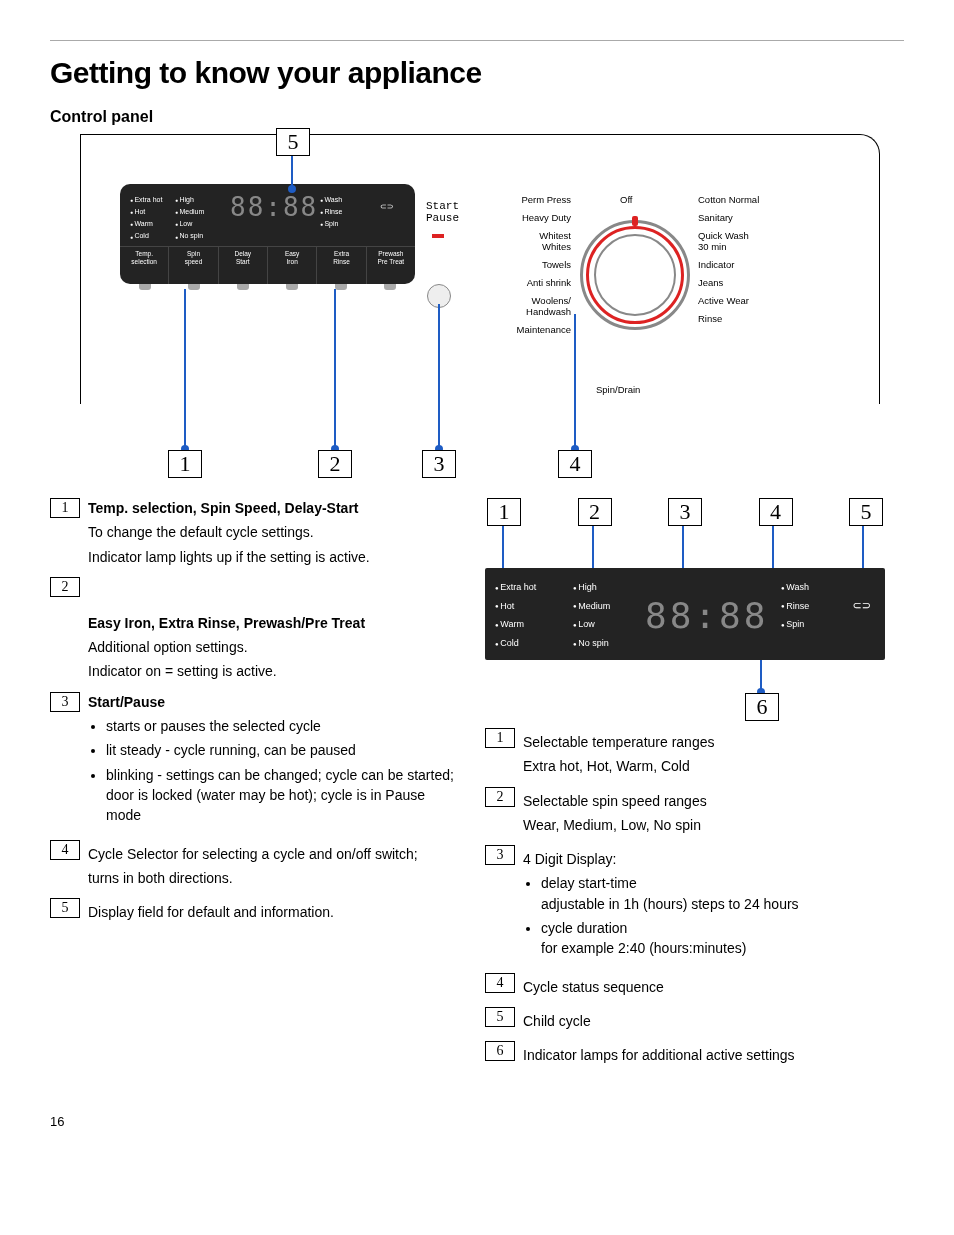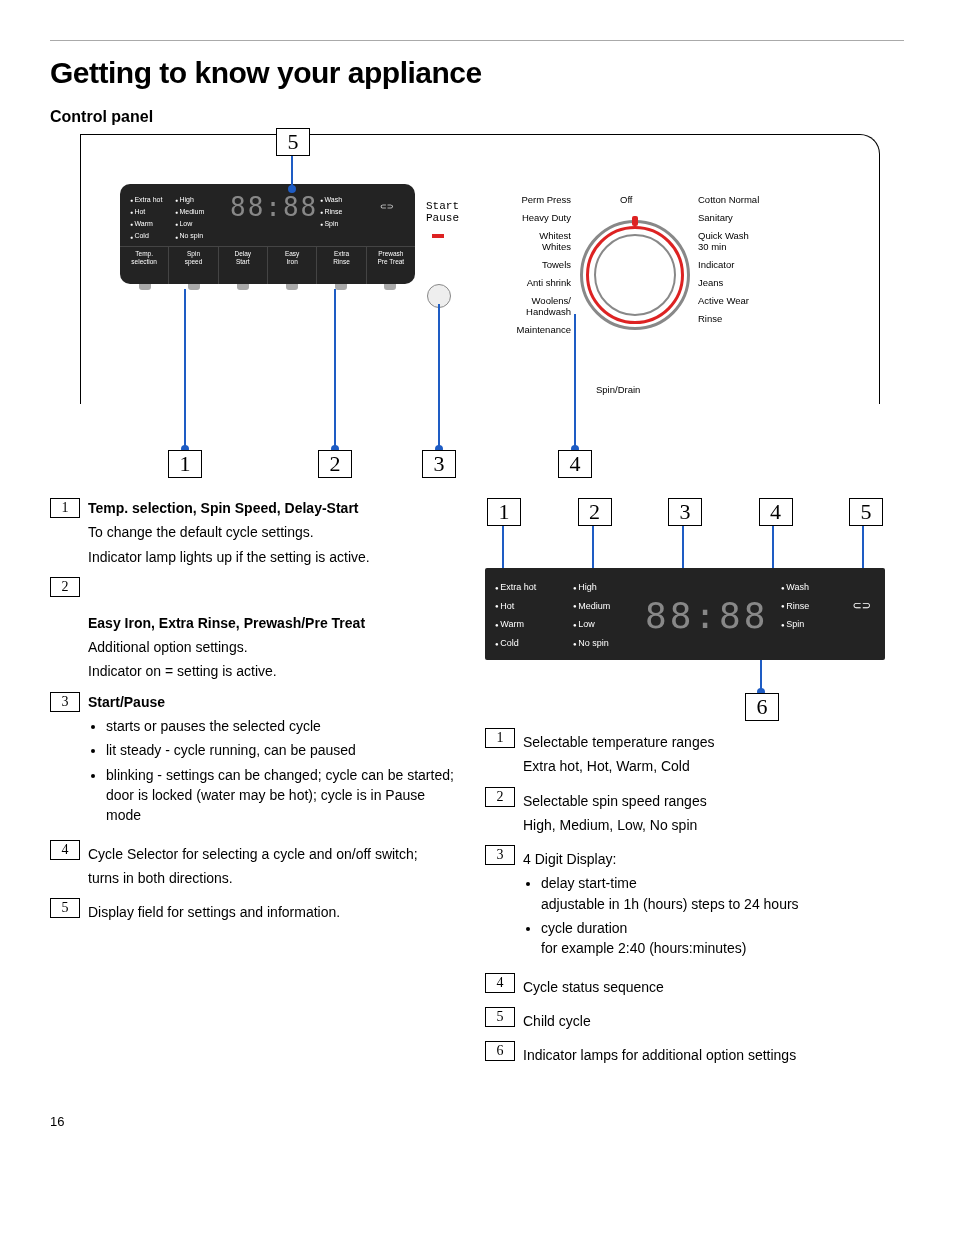--- a/index.html
+++ b/index.html
@@ -361,21 +361,21 @@
       <div class="legend-item">
         <div class="legend-num">4</div>
         <div class="legend-body">
           <div class="sub">Cycle Selector for selecting a cycle and on/off switch;</div>
           <div class="sub">turns in both directions.</div>
         </div>
       </div>
       <div class="legend-item">
         <div class="legend-num">5</div>
         <div class="legend-body">
-          <div class="sub">Display field for settings and information.</div>
+          <div class="sub">Display field for default and information.</div>
         </div>
       </div>
     </div>
   <div class="col">
 
     <div class="df-fig">
       <div class="df-nums">
         <div class="numbox">1</div>
         <div class="numbox">2</div>
         <div class="numbox">3</div>
@@ -421,21 +421,21 @@
           <div class="legend-num">1</div>
           <div class="legend-body">
             <div class="sub">Selectable temperature ranges</div>
             <div class="sub">Extra hot, Hot, Warm, Cold</div>
           </div>
         </div>
         <div class="legend-item">
           <div class="legend-num">2</div>
           <div class="legend-body">
             <div class="sub">Selectable spin speed ranges</div>
-            <div class="sub">High, Medium, Low, No spin</div>
+            <div class="sub">Wear, Medium, Low, No spin</div>
           </div>
         </div>
         <div class="legend-item">
           <div class="legend-num">3</div>
           <div class="legend-body">
             <div class="sub">4 Digit Display:</div>
             <ul>
               <li style="white-space: pre-line;">delay start-time
 adjustable in 1h (hours) steps to 24 hours</li>
               <li style="white-space: pre-line;">cycle duration
@@ -451,20 +451,20 @@
         </div>
         <div class="legend-item">
           <div class="legend-num">5</div>
           <div class="legend-body">
             <div class="sub">Child cycle</div>
           </div>
         </div>
         <div class="legend-item">
           <div class="legend-num">6</div>
           <div class="legend-body">
-            <div class="sub">Indicator lamps for additional option settings</div>
+            <div class="sub">Indicator lamps for additional active settings</div>
           </div>
         </div>
       </div>
   </div>
 </div>
 
 <div class="pagefoot">16</div>
 
 </body></html>

